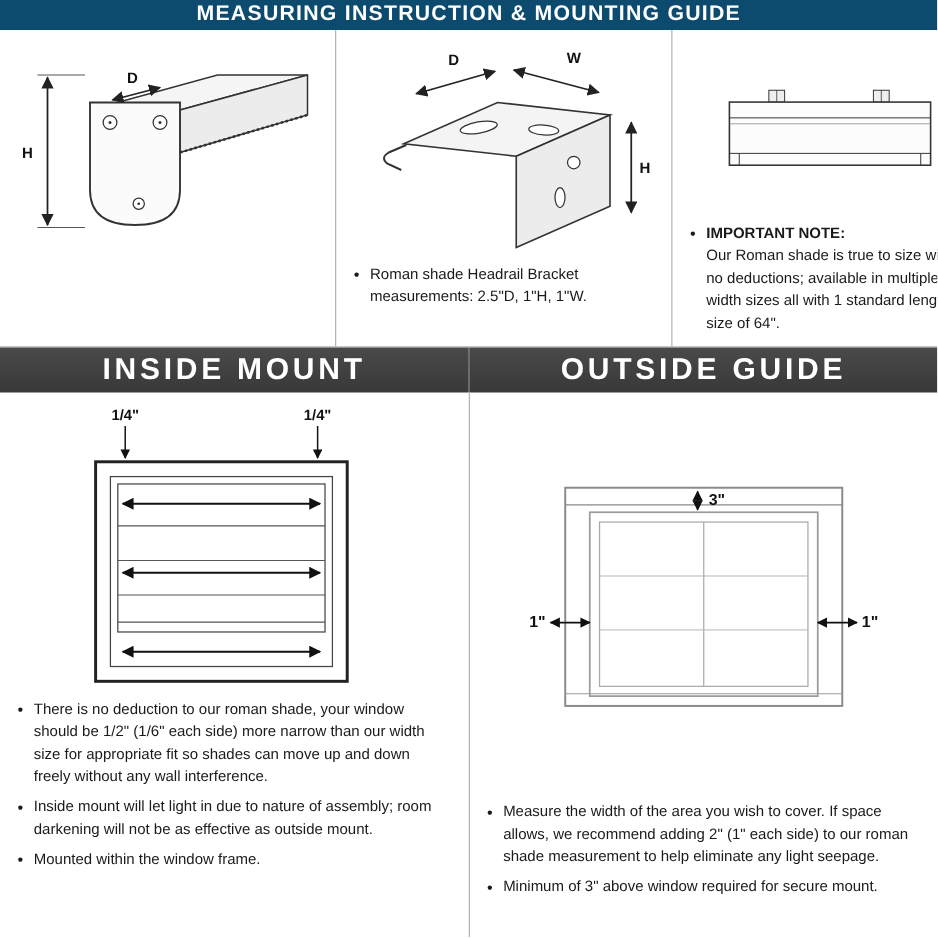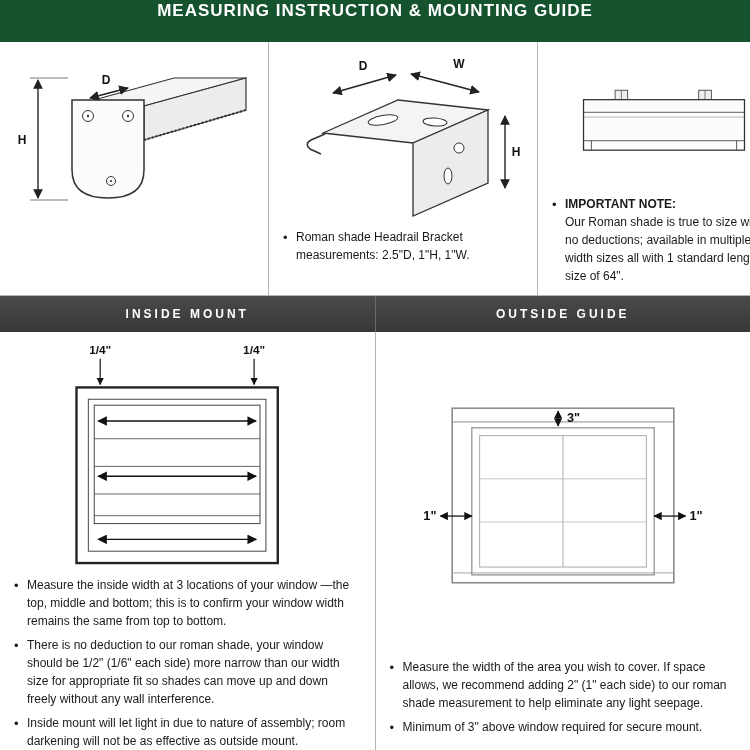--- a/index.html
+++ b/index.html
@@ -3,40 +3,40 @@
 <meta charset="utf-8">
 <style>
   * { margin:0; padding:0; box-sizing:border-box; }
   html,body { background:#ffffff; }
   body { font-family:"Liberation Sans", sans-serif; color:#1a1a1a; }
   .page {
     width:750px; height:750px; margin:0 auto; background:#fff;
     overflow:hidden; position:relative; border-radius:0 0 14px 14px;
   }
   .title-bar {
-    background:#14532d; color:#fff; text-align:center;
+    background:#0c4a6e; color:#fff; text-align:center;
     font-weight:bold; font-size:17px; letter-spacing:1px;
-    height:42px; line-height:22px;
+    height:24px; line-height:22px;
   }
   
   .top-row { display:flex; height:254px; border-bottom:1px solid #b5b5b5; }
   .top-col { flex:1; padding:6px 14px 4px; display:flex; flex-direction:column; align-items:center; }
   .top-col + .top-col { border-left:1px solid #b5b5b5; }
   .diagram { display:block; }
   .note-wrap { width:100%; margin-top:2px; }
   .bullets { list-style:none; font-size:12px; line-height:1.5; }
   .bullets li { padding-left:13px; position:relative; margin-bottom:6px; }
   .bullets li::before { content:"\2022"; position:absolute; left:0; font-size:13px; }
   .b-head { font-weight:bold; display:block; }
   .b-body { display:block; }
   
   .section-headers { display:flex; }
   .section-header {
     flex:1; background:linear-gradient(#4a4a4a,#383838); color:#fff;
-    text-align:center; font-weight:bold; font-size:12px; letter-spacing:3px;
+    text-align:center; font-weight:bold; font-size:24px; letter-spacing:3px;
     height:36px; line-height:36px;
   }
   .section-header + .section-header { border-left:1px solid #6a6a6a; }
   
   .content-row { display:flex; height:436px; }
   .content-col { flex:1; padding:8px 14px 0; overflow:hidden; }
   .content-col + .content-col { border-left:1px solid #b5b5b5; }
   .inside-diagram-wrap { display:flex; justify-content:center; margin-bottom:4px; }
   .outside-diagram-wrap { display:flex; justify-content:center; margin-top:48px; }
   .outside-notes { margin-top:58px; }
@@ -177,21 +177,20 @@
           <line x1="56" y1="128" x2="224" y2="128" stroke="#555" stroke-width="0.9"></line>
           <line x1="56" y1="156" x2="224" y2="156" stroke="#555" stroke-width="0.9"></line>
           <line x1="56" y1="178" x2="224" y2="178" stroke="#555" stroke-width="0.9"></line>
 
           <line x1="60" y1="82" x2="220" y2="82" stroke="#111" stroke-width="1.5" marker-start="url(#ah3)" marker-end="url(#ah3)"></line>
           <line x1="60" y1="138" x2="220" y2="138" stroke="#111" stroke-width="1.5" marker-start="url(#ah3)" marker-end="url(#ah3)"></line>
           <line x1="60" y1="202" x2="220" y2="202" stroke="#111" stroke-width="1.5" marker-start="url(#ah3)" marker-end="url(#ah3)"></line>
         </svg>
       </div>
       <ul class="bullets">
-        <li><span>Measure the inside width at 3 locations of your window —the top, middle and bottom; this is to confirm your window width remains the same from top to bottom.</span></li>
         <li><span>There is no deduction to our roman shade, your window should be 1/2" (1/6" each side) more narrow than our width size for appropriate fit so shades can move up and down freely without any wall interference.</span></li>
         <li><span>Inside mount will let light in due to nature of assembly; room darkening will not be as effective as outside mount.</span></li>
         <li><span>Mounted within the window frame.</span></li>
 
       </ul>
     </div>
 
     <div class="content-col">
       <div class="outside-diagram-wrap">
         <svg class="diagram" width="304" height="212" viewBox="0 0 310 215">

